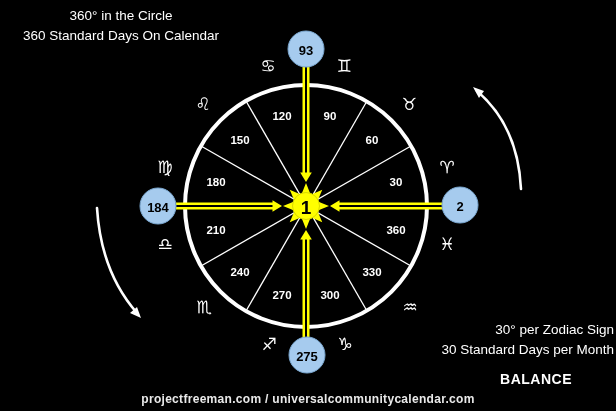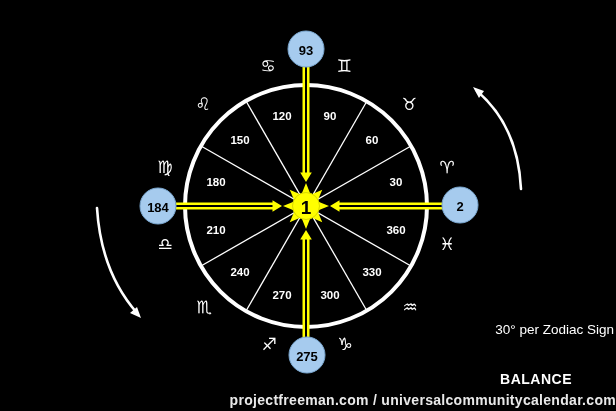--- a/index.html
+++ b/index.html
@@ -6,22 +6,22 @@
   .stage{
     position:relative;width:616px;height:411px;background:#000;overflow:hidden;
     font-family:"Liberation Sans","DejaVu Sans",sans-serif;color:#fff;
   }
   .stage svg{position:absolute;left:0;top:0;}
   .cap{position:absolute;text-align:center;font-size:13.5px;line-height:20px;color:#fff;}
   .cap-top-left{left:8px;top:6px;width:226px;}
   .cap-top-right{left:456px;top:56px;width:158px;}
   .cap-bottom-right{left:394px;top:320px;width:220px;text-align:right;}
   .cap-balance{left:454px;top:369px;width:118px;font-weight:bold;font-size:14px;letter-spacing:.5px;text-align:right;}
-  .footer{position:absolute;left:0;top:392px;width:616px;text-align:right;
-          font-size:14px;font-weight:bold;color:#e9e9e9;letter-spacing:.3px;}
+  .footer{position:absolute;left:0;top:392px;width:616px;text-align:center;
+          font-size:12px;font-weight:bold;color:#e9e9e9;letter-spacing:.3px;}
   .b{font-weight:bold;}
   .deg{font-size:11.5px;font-weight:bold;fill:#fff;}
   .glyph{font-size:17px;fill:#fff;}
   .nodeTxt{font-size:13px;font-weight:bold;fill:#000;}
   .centerTxt{font-size:19px;font-weight:bold;fill:#000;}
   text{font-family:"Liberation Sans","DejaVu Sans",sans-serif;}
 </style>
 </head>
 <body>
 
@@ -116,22 +116,27 @@
       <circle cx="460" cy="205" r="18" fill="#a6cbee"></circle>
       <circle cx="307" cy="355" r="18" fill="#a6cbee"></circle>
       <circle cx="158" cy="206" r="18" fill="#a6cbee"></circle>
     </g>
     <text x="306" y="50" text-anchor="middle" dominant-baseline="central" class="nodeTxt">93</text>
     <text x="460" y="206" text-anchor="middle" dominant-baseline="central" class="nodeTxt">2</text>
     <text x="307" y="356" text-anchor="middle" dominant-baseline="central" class="nodeTxt">275</text>
     <text x="158" y="207" text-anchor="middle" dominant-baseline="central" class="nodeTxt">184</text>
   </svg>
 
+  <div class="cap cap-top-left">
+    <div>360° in the Circle</div>
+    <div>360 Standard Days On Calendar</div>
+  </div>
 
 
   <div class="cap cap-bottom-right">
     <div>30° per Zodiac Sign</div>
+    <div>30 Standard Days per Month</div>
   </div>
 
   <div class="cap cap-balance">BALANCE</div>
 
   <div class="footer">projectfreeman.com  /  universalcommunitycalendar.com</div>
 </div>
 
 </body></html>

